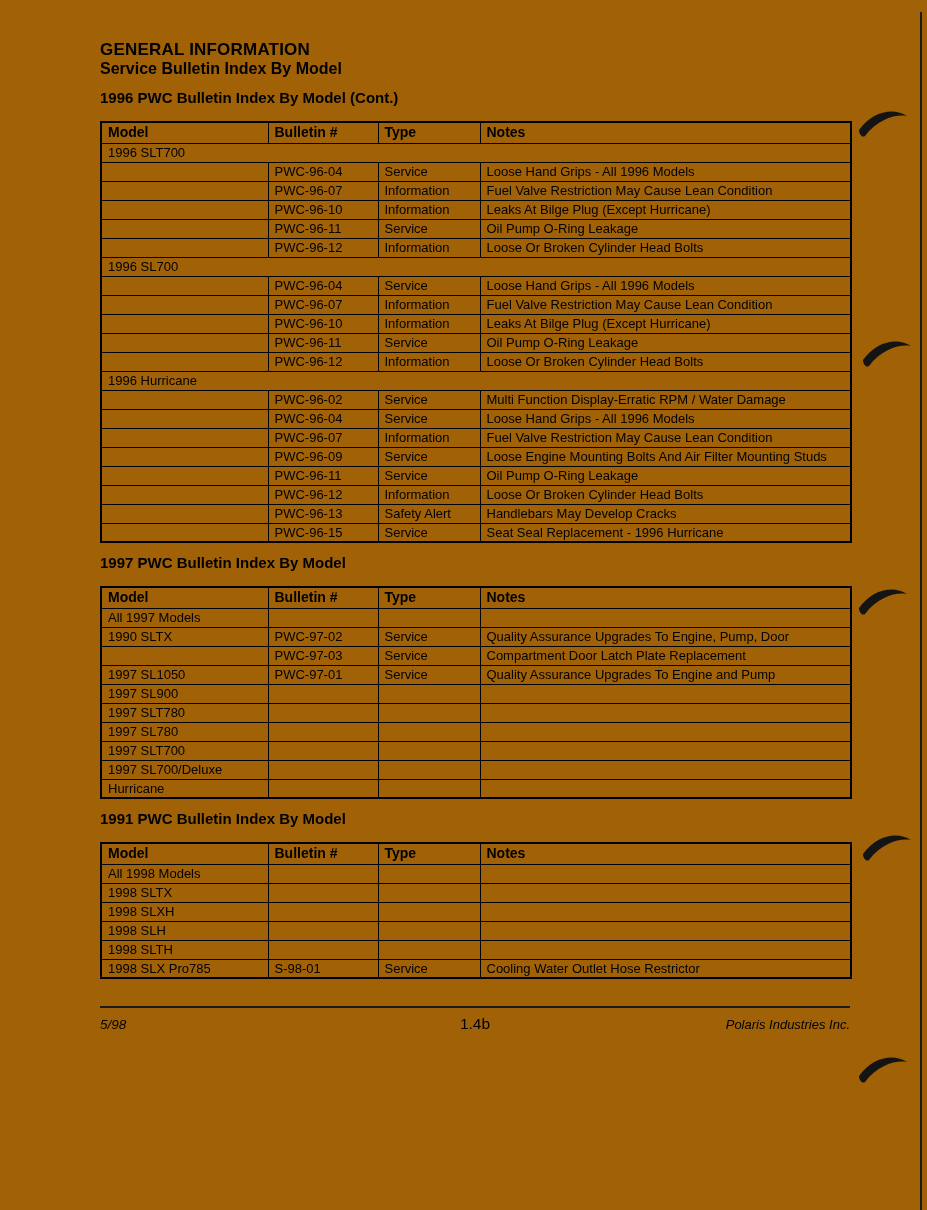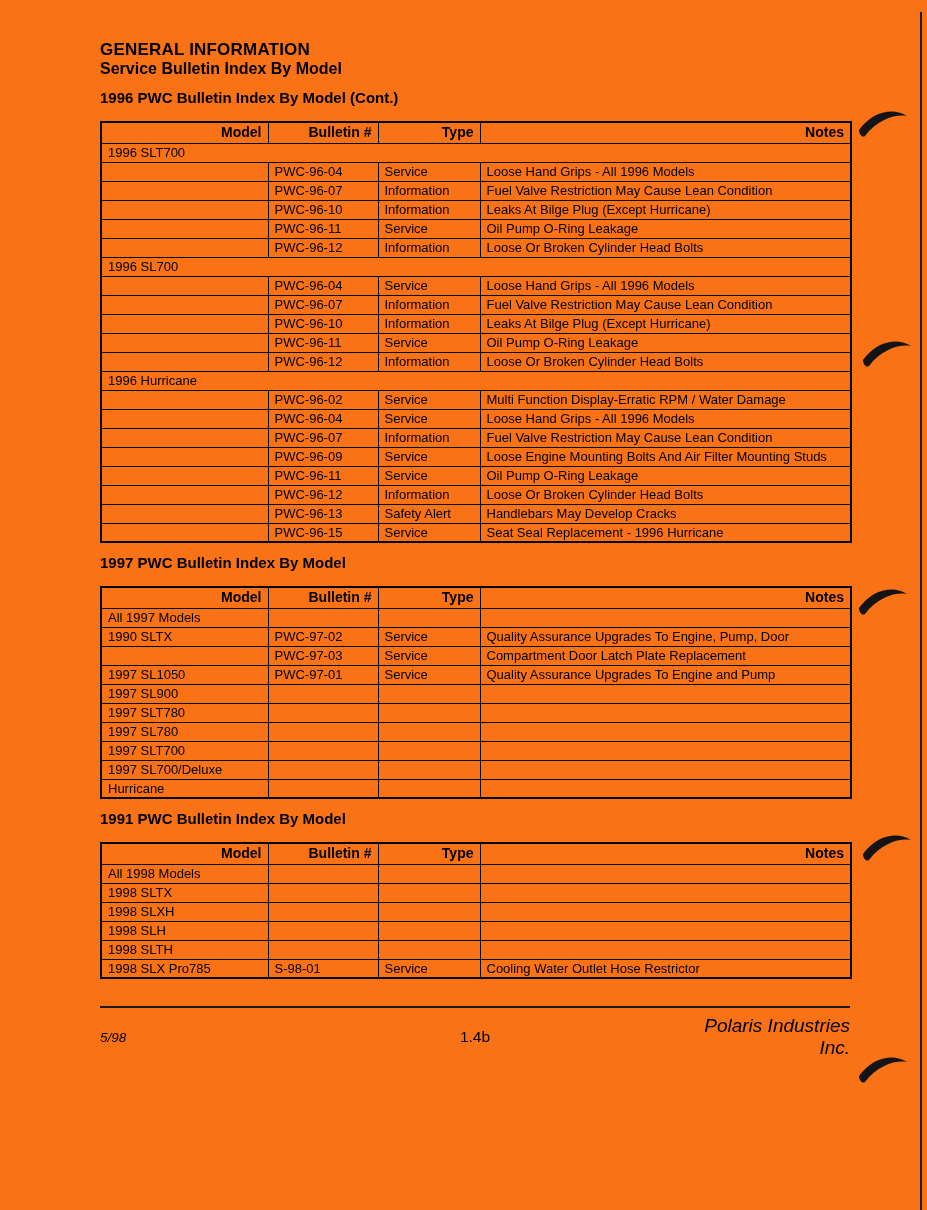--- a/index.html
+++ b/index.html
@@ -2,21 +2,21 @@
 <html><head>
 <meta charset="utf-8">
 <style>
   * { margin: 0; padding: 0; box-sizing: border-box; }
   html, body { background: #e8e8e8; }
   body { font-family: "Liberation Sans", sans-serif; color: #000; }
   .page {
     position: relative;
     width: 927px;
     height: 1210px;
-    background: #f97316;
+    background: #a16207;
     overflow: hidden;
     margin: 0 auto;
     text-decoration: underline;
   }
   .content {
     position: absolute;
     left: 100px;
     top: 40px;
     width: 750px;
   }
@@ -50,36 +50,36 @@
     height: 19px;
     padding: 1px 6px;
     font-size: 13px;
     line-height: 15px;
     vertical-align: middle;
     overflow: hidden;
   }
   .bulletin-table th {
     font-size: 14px;
     font-weight: bold;
-    text-align: right;
+    text-align: left;
     height: 21px;
   }
   .bulletin-table td { text-align: left; }
   td.model-group-cell { font-size: 13px; }
   .doc-footer {
     margin-top: 27px;
     border-top: 2px solid #1a1a1a;
     padding-top: 7px;
     display: flex;
     align-items: center;
     width: 750px;
   }
   .footer-left  { font-style: italic; font-size: 13.5px; width: 180px; }
   .footer-center{ flex: 1; text-align: center; font-size: 15.5px; }
-  .footer-right { font-style: italic; font-size: 19px; width: 180px; text-align: right; }
+  .footer-right { font-style: italic; font-size: 13px; width: 180px; text-align: right; }
   .edge-line {
     position: absolute;
     right: 5px;
     top: 12px;
     width: 2px;
     height: 1198px;
     background: #1c1c1c;
   }
   .curl {
     position: absolute;

